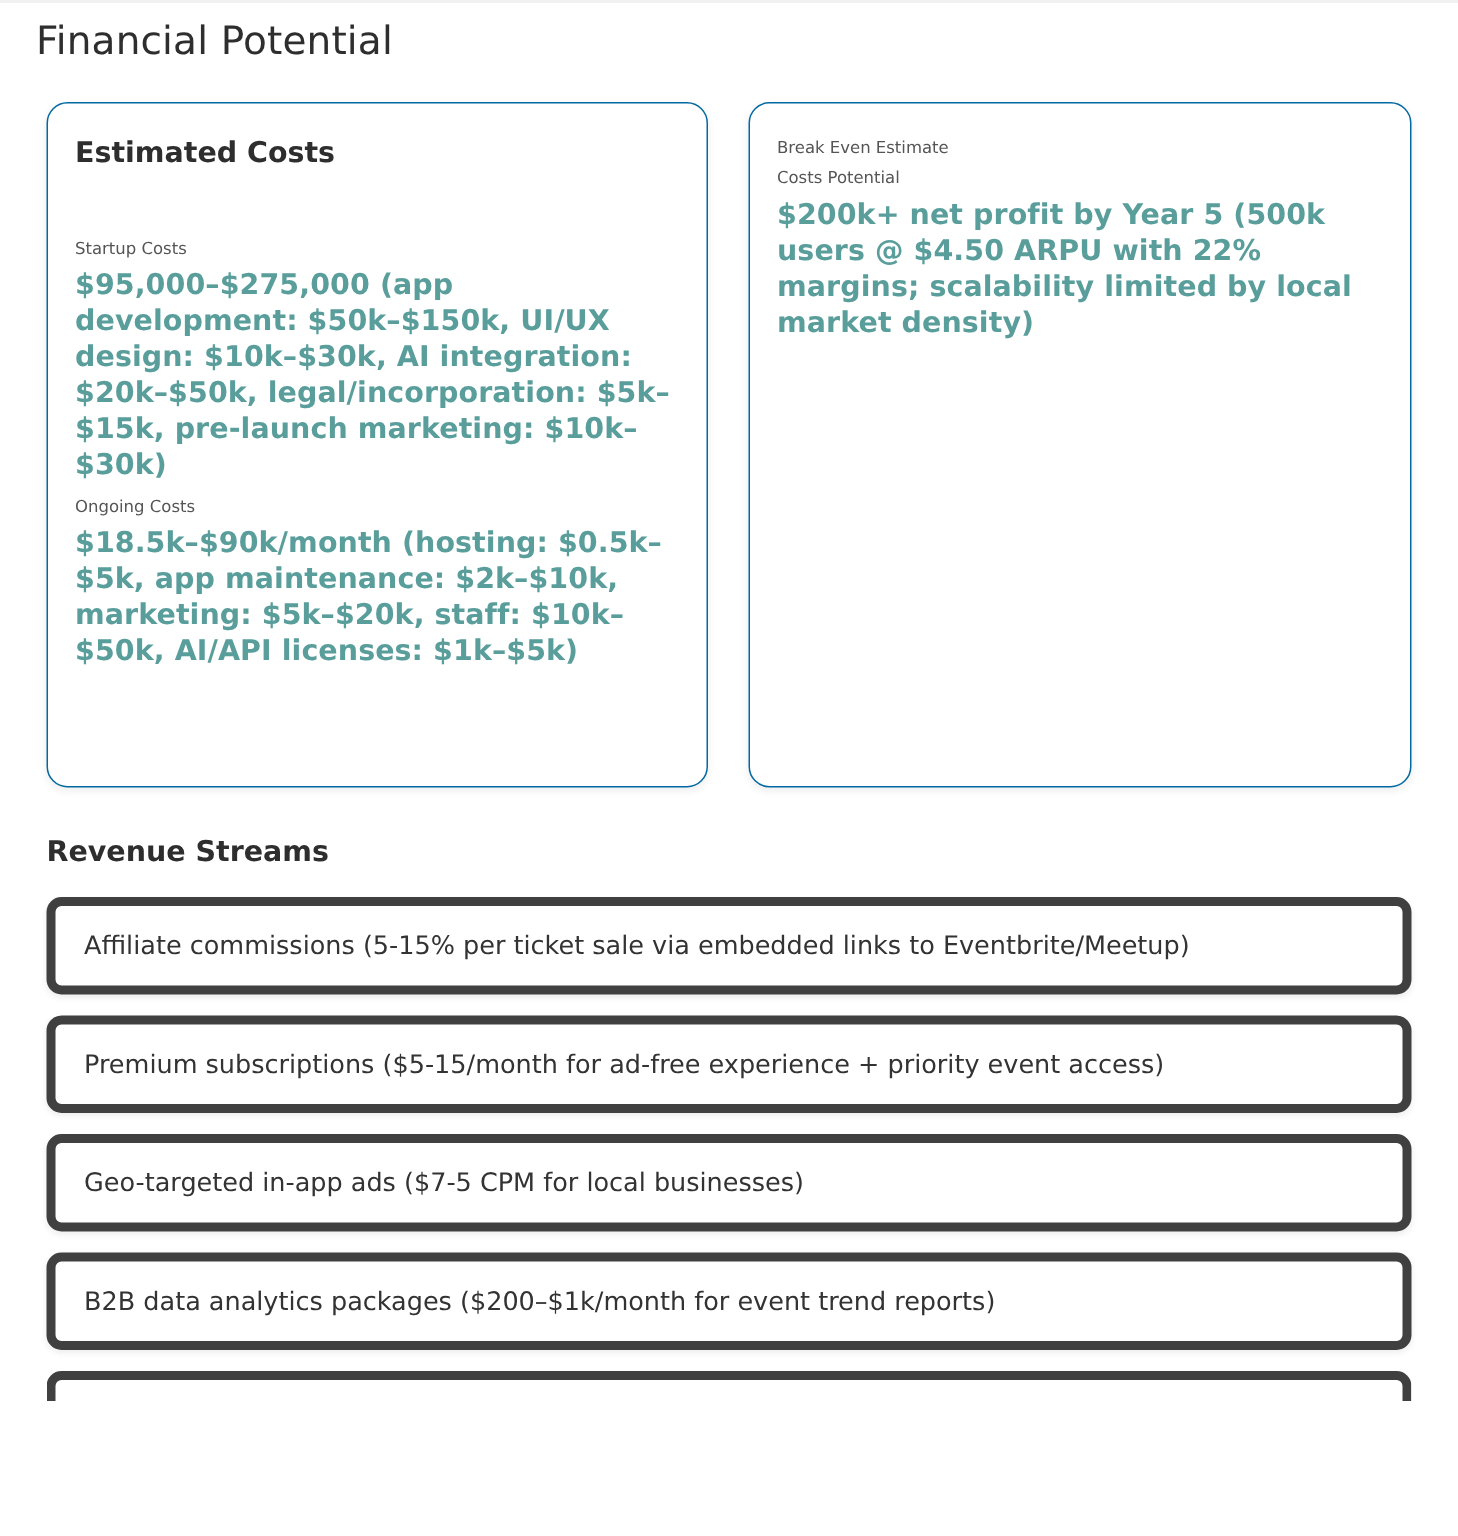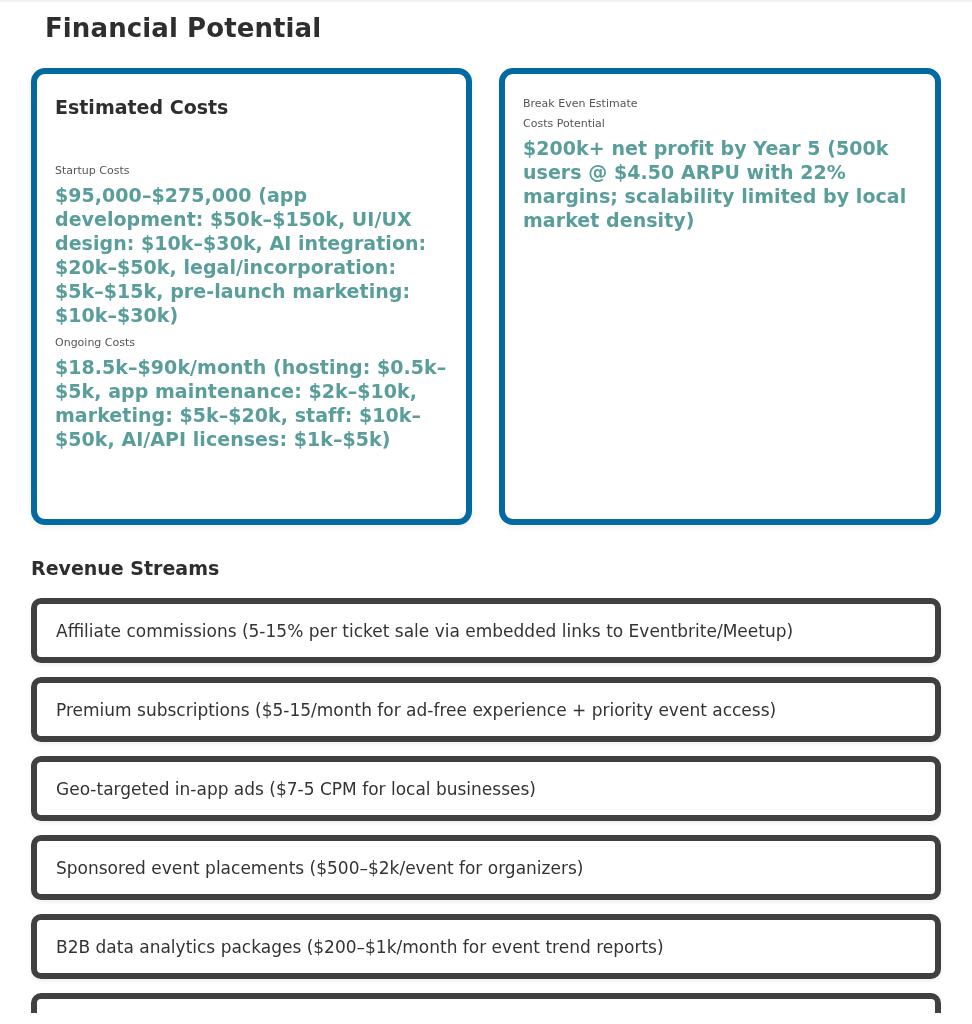--- a/index.html
+++ b/index.html
@@ -12,32 +12,32 @@
       color: #2b2b2b;
     }
     .top-rule {
       position: absolute;
       left: 0; top: 0;
       width: 972px; height: 2px;
       background: #f1f1f1;
     }
     .page-title {
       position: absolute;
-      left: 45px; top: 13px;
+      left: 24px; top: 13px;
       font-size: 26px;
-      font-weight: bold;
+      font-weight: normal;
       color: #2e2e2e;
       letter-spacing: 0.1px;
     }
     .card {
       position: absolute;
       top: 68px;
       height: 457px;
       background: #ffffff;
-      border: 6px solid #0369a1;
+      border: 1px solid #0369a1;
       border-radius: 14px;
       box-shadow: 0 2px 6px rgba(0,0,0,0.07);
       padding: 22px 18px 18px 18px;
     }
     .card.costs { left: 31px; width: 441px; }
     .card.timeline { left: 499px; width: 442px; }
     .card-title {
       font-size: 19px;
       font-weight: bold;
       color: #2e2e2e;
@@ -109,16 +109,15 @@
   <div class="field-label">Costs Potential</div>
   <div class="field-value">$200k+ net profit by Year 5 (500k users @ $4.50 ARPU with 22% margins; scalability limited by local market density)</div>
 </section>
 
 <h2 class="section-title">Revenue Streams</h2>
 
 <div class="stream-list">
   <div class="stream-item">Affiliate commissions (5-15% per ticket sale via embedded links to Eventbrite/Meetup)</div>
   <div class="stream-item">Premium subscriptions ($5-15/month for ad-free experience + priority event access)</div>
   <div class="stream-item">Geo-targeted in-app ads ($7-5 CPM for local businesses)</div>
-  <div class="stream-item">Sponsored event placements ($500–$2k/event for organizers)</div>
   <div class="stream-item">B2B data analytics packages ($200–$1k/month for event trend reports)</div>
   <div class="stream-item partial"></div>
 </div>
 
 </body></html>

